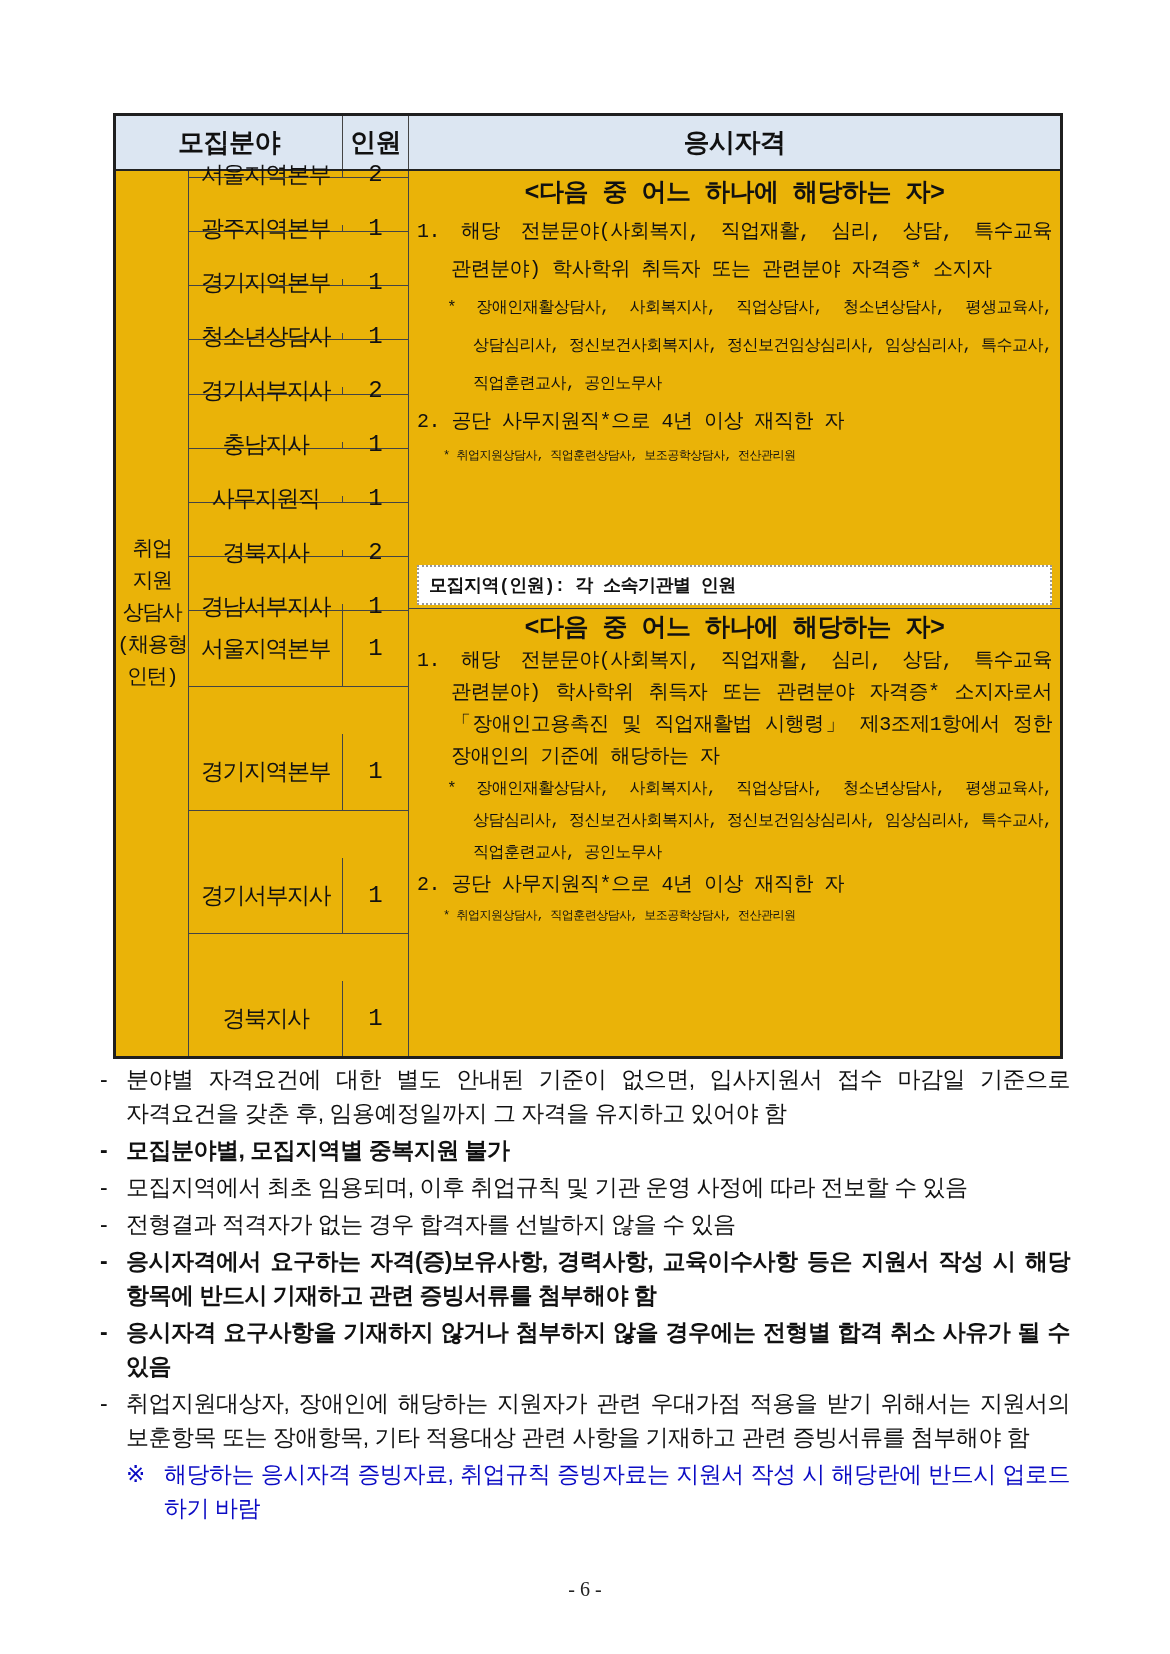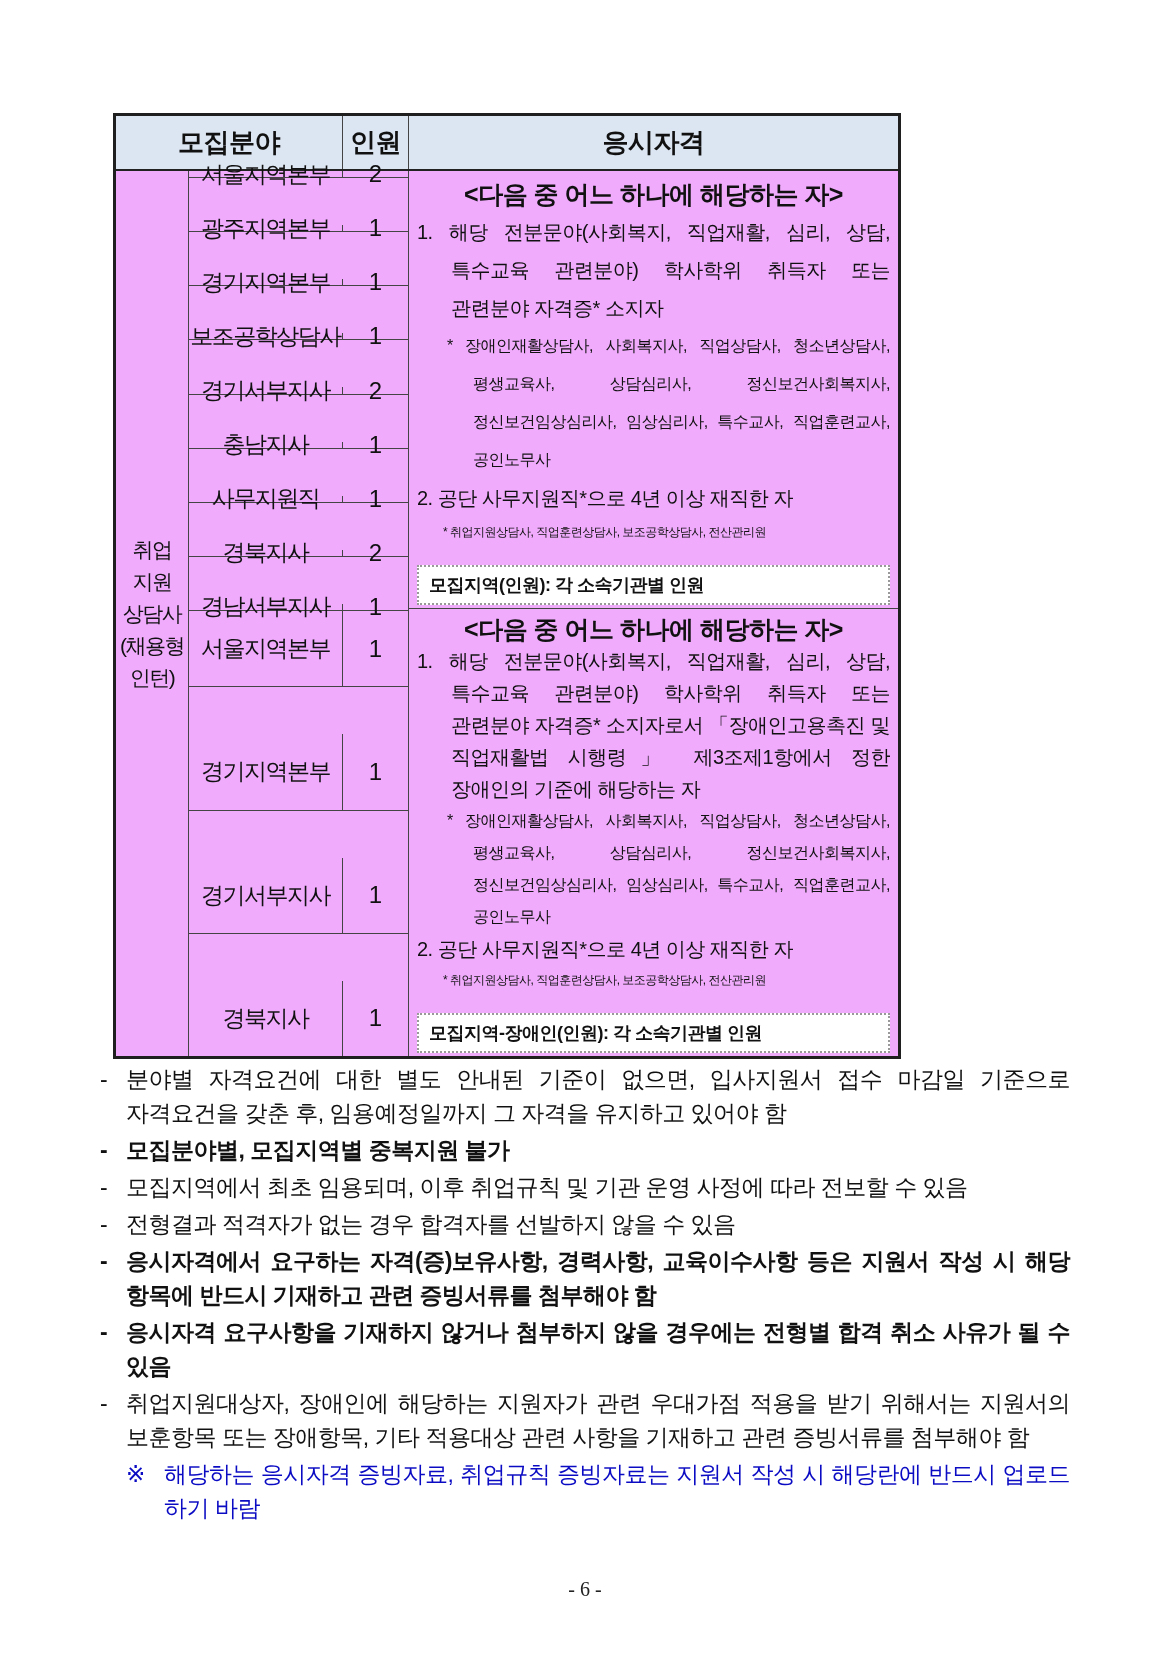--- a/index.html
+++ b/index.html
@@ -5,22 +5,22 @@
   html,body{margin:0;padding:0;}
   body{
     width:1170px;height:1654px;background:#ffffff;position:relative;
     font-family:"Liberation Sans","DejaVu Sans",sans-serif;color:#111;
     overflow:hidden;
   }
   *{box-sizing:border-box;}
 
   
   .doc-table{
-    position:absolute;left:113px;top:113px;width:788px;height:946px;
-    border:3px solid #1f1f1f;display:flex;flex-direction:column;background:#f0abfc;
+    position:absolute;left:113px;top:113px;width:950px;height:946px;
+    border:3px solid #1f1f1f;display:flex;flex-direction:column;background:#eab308;font-family:Liberation Mono, monospace;
   }
   .thead{
     display:flex;height:55px;background:#dce6f2;
     border-bottom:2px solid #222;font-weight:bold;font-size:26px;
   }
   .th{display:flex;align-items:center;justify-content:center;letter-spacing:-0.5px;}
   .th-field{width:227px;border-right:1.5px solid #444;}
   .th-count{width:66px;border-right:1.5px solid #444;}
   .th-qual{flex:1;}
 
@@ -102,21 +102,21 @@
         </div>
         <div class="mrow">
           <div class="region">광주지역본부</div>
           <div class="count">1</div>
         </div>
         <div class="mrow">
           <div class="region">경기지역본부</div>
           <div class="count">1</div>
         </div>
         <div class="mrow">
-          <div class="region">보조공학상담사</div>
+          <div class="region">청소년상담사</div>
           <div class="count">1</div>
         </div>
         <div class="mrow">
           <div class="region">경기서부지사</div>
           <div class="count">2</div>
         </div>
         <div class="mrow">
           <div class="region">충남지사</div>
           <div class="count">1</div>
         </div>
@@ -161,21 +161,20 @@
         <div class="q-item">2. 공단 사무지원직*으로 4년 이상 재직한 자</div>
         <div class="q-note q-note-small">* 취업지원상담사, 직업훈련상담사, 보조공학상담사, 전산관리원</div>
         <div class="q-box"><span>모집지역(인원): 각 소속기관별 인원</span></div>
       </div>
       <div class="qual-cell qc2">
         <div class="q-title">&lt;다음 중 어느 하나에 해당하는 자&gt;</div>
         <div class="q-item">1. 해당 전분문야(사회복지, 직업재활, 심리, 상담, 특수교육 관련분야) 학사학위 취득자 또는 관련분야 자격증* 소지자로서 「장애인고용촉진 및 직업재활법 시행령」 제3조제1항에서 정한 장애인의 기준에 해당하는 자</div>
         <div class="q-note">* 장애인재활상담사, 사회복지사, 직업상담사, 청소년상담사, 평생교육사, 상담심리사, 정신보건사회복지사, 정신보건임상심리사, 임상심리사, 특수교사, 직업훈련교사, 공인노무사</div>
         <div class="q-item">2. 공단 사무지원직*으로 4년 이상 재직한 자</div>
         <div class="q-note q-note-small">* 취업지원상담사, 직업훈련상담사, 보조공학상담사, 전산관리원</div>
-        <div class="q-box"><span>모집지역-장애인(인원): 각 소속기관별 인원</span></div>
       </div>
     </div>
 
   </div>
 </div>
 
 <div class="notes">
   <div class="note">
     <span class="marker">-</span>
     <span class="txt">분야별 자격요건에 대한 별도 안내된 기준이 없으면, 입사지원서 접수 마감일 기준으로 자격요건을 갖춘 후, 임용예정일까지 그 자격을 유지하고 있어야 함</span>

